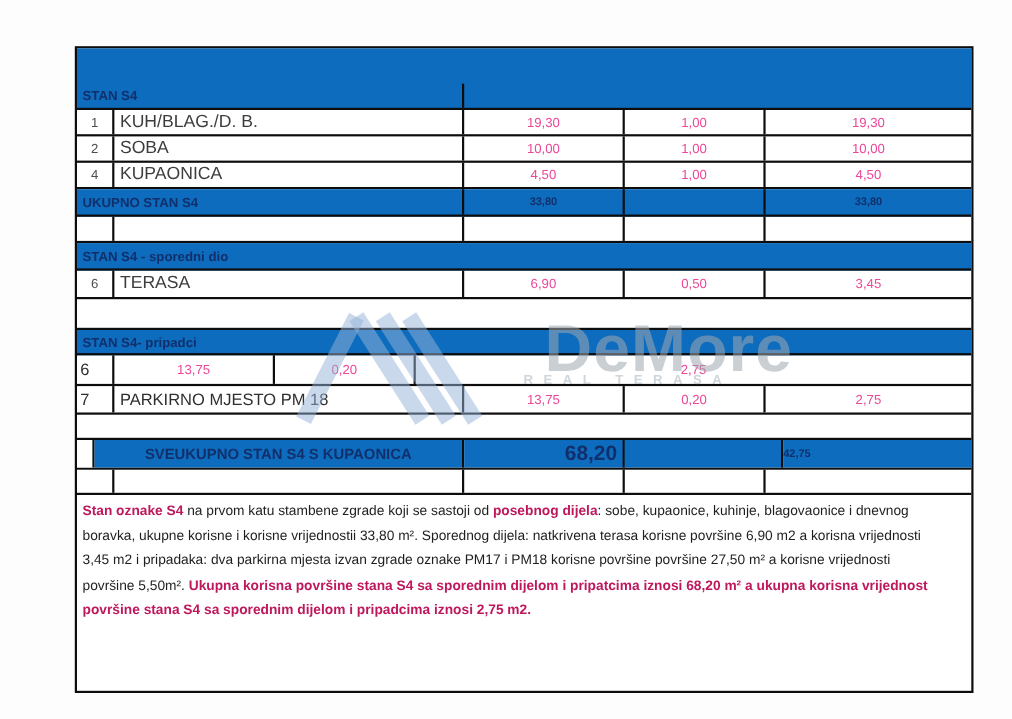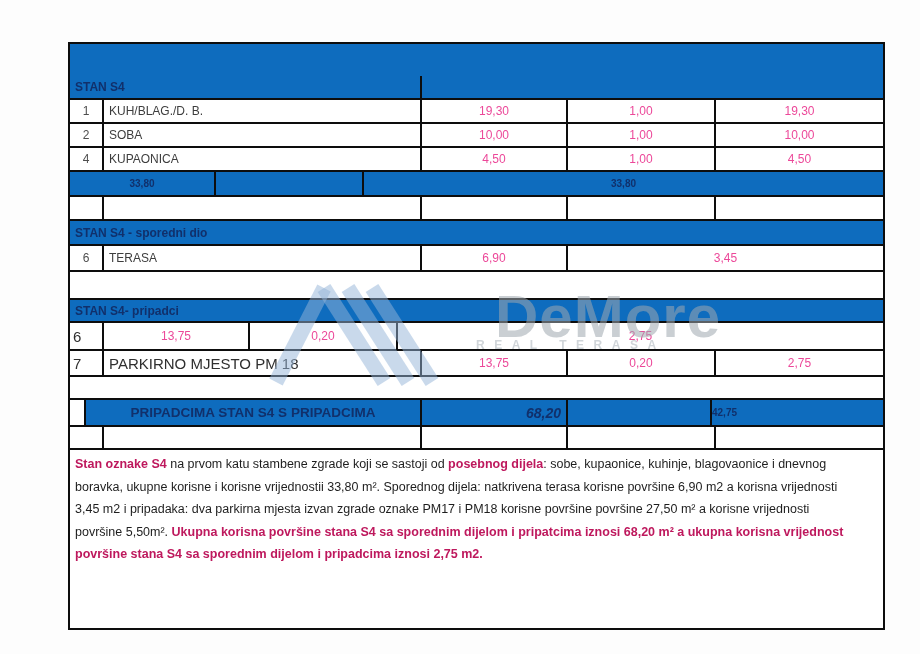--- a/index.html
+++ b/index.html
@@ -9,26 +9,26 @@
          border:2px solid #0d0d0d;background:#fff;box-sizing:border-box;}
   .row{display:flex;box-sizing:border-box;border-bottom:2px solid #0d0d0d;align-items:stretch;}
   .h56{height:56px}.h25{height:25px}.h24{height:24px}.h26{height:26px}
   .h28{height:28px}.h23{height:23px}.h27{height:27px}
   .para-row{height:178px;border-bottom:none;display:block;}
   .cell{box-sizing:border-box;border-right:2px solid #0d0d0d;display:flex;align-items:center;overflow:hidden;}
   .cell.last{border-right:none;}
   .w-num{width:34px;justify-content:center;}
   .w-name{width:318px;padding-left:5px;}
   .w-v1{width:146px;justify-content:center;}
-  .w-v2{width:148px;justify-content:center;}
+  .w-v2{width:128px;justify-content:center;}
   .w-v3{flex:1;justify-content:center;}
   .blue{background:var(--blue,#0e6cbe);}
   .lbl{font-weight:bold;color:var(--navy,#11306b);font-size:12px;}
   .num{color:#4e4e4e;font-size:12px;}
-  .name{color:#3d3d3d;font-size:12px;}
+  .name{color:#3d3d3d;font-size:16px;}
   .val{color:#ec4899;font-size:12px;}
   .valb{font-weight:bold;color:var(--navy,#11306b);font-size:10px;}
   .hdr-c1{width:352px;border-right:2px solid #0d0d0d;display:flex;align-items:center;padding-left:5px;box-sizing:border-box;margin-top:32px;}
   .hdr-c2{flex:1;}
   .section-cell{flex:1;display:flex;align-items:center;padding-left:5px;box-sizing:border-box;}
   .pm .w-num{justify-content:flex-start;padding-left:3px;}
   .pm .num,.pm .name-txt{font-size:15px;color:#2f2f2f;}
   .gt-strip{width:16px;background:#fff;border-right:2px solid #0d0d0d;box-sizing:border-box;}
   .gt-label{width:336px;justify-content:center;font-size:13.5px;}
   .gt-area{width:146px;justify-content:flex-end;padding-right:5px;font-size:15px;}
@@ -103,20 +103,23 @@
         </div>
       <div class="cell w-v2">
           <span class="val">1,00</span>
         </div>
       <div class="cell w-v3 last">
           <span class="val">4,50</span>
         </div>
     </div>
 
     <div class="row h25 blue">
+      <div class="cell" style="width:352px;padding-left:5px;">
+          <span class="lbl">UKUPNO STAN S4</span>
+        </div>
       <div class="cell w-v1">
           <span class="valb">33,80</span>
         </div>
       <div class="cell w-v2"></div>
       <div class="cell w-v3 last">
           <span class="valb">33,80</span>
         </div>
     </div>
 
     <div class="row h24">
@@ -135,20 +138,23 @@
     <div class="row h26">
       <div class="cell w-num">
           <span class="num">6</span>
         </div>
       <div class="cell w-name">
           <span class="name">TERASA</span>
         </div>
       <div class="cell w-v1">
           <span class="val">6,90</span>
         </div>
+      <div class="cell w-v2">
+          <span class="val">0,50</span>
+        </div>
       <div class="cell w-v3 last">
           <span class="val">3,45</span>
         </div>
     </div>
 
     <div class="row h28">
       <div class="cell last" style="flex:1;"></div>
     </div>
 
     <div class="row h23 blue">
@@ -188,24 +194,24 @@
         </div>
     </div>
 
     <div class="row h23">
       <div class="cell last" style="flex:1;"></div>
     </div>
 
     <div class="row h27">
       <div class="gt-strip"></div>
       <div class="cell gt-label blue">
-          <span class="lbl" style="font-size:13.5px;">PRIPADCIMA STAN S4 S PRIPADCIMA</span>
+          <span class="lbl" style="font-size:13.5px;">SVEUKUPNO STAN S4 S KUPAONICA</span>
         </div>
       <div class="cell gt-area blue">
-          <span class="valb" style="font-size:14px;font-style:italic;">68,20</span>
+          <span class="valb" style="font-size:19px;">68,20</span>
         </div>
       <div class="cell gt-mid blue"></div>
       <div class="cell gt-val blue last">
           <span class="valb">42,75</span>
         </div>
     </div>
 
     <div class="row h23">
       <div class="cell w-num"></div>
         <div class="cell w-name"></div>

